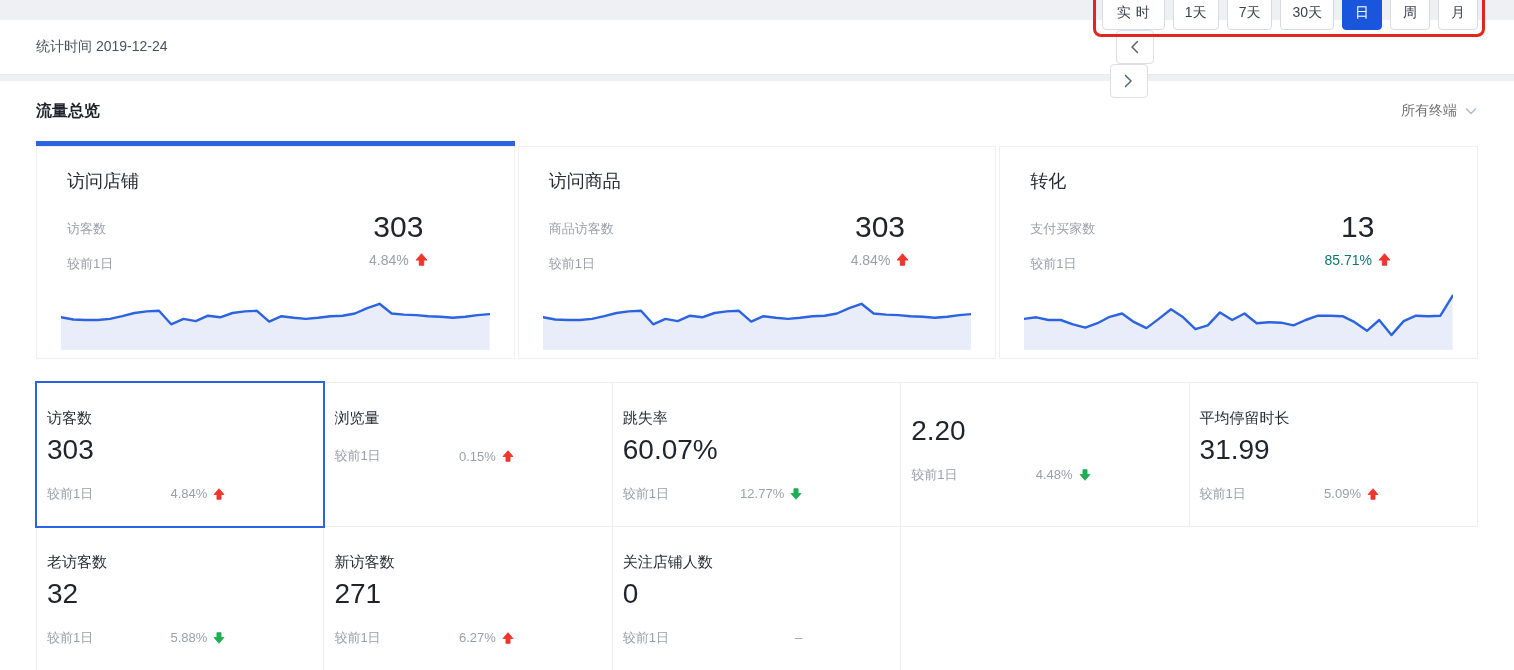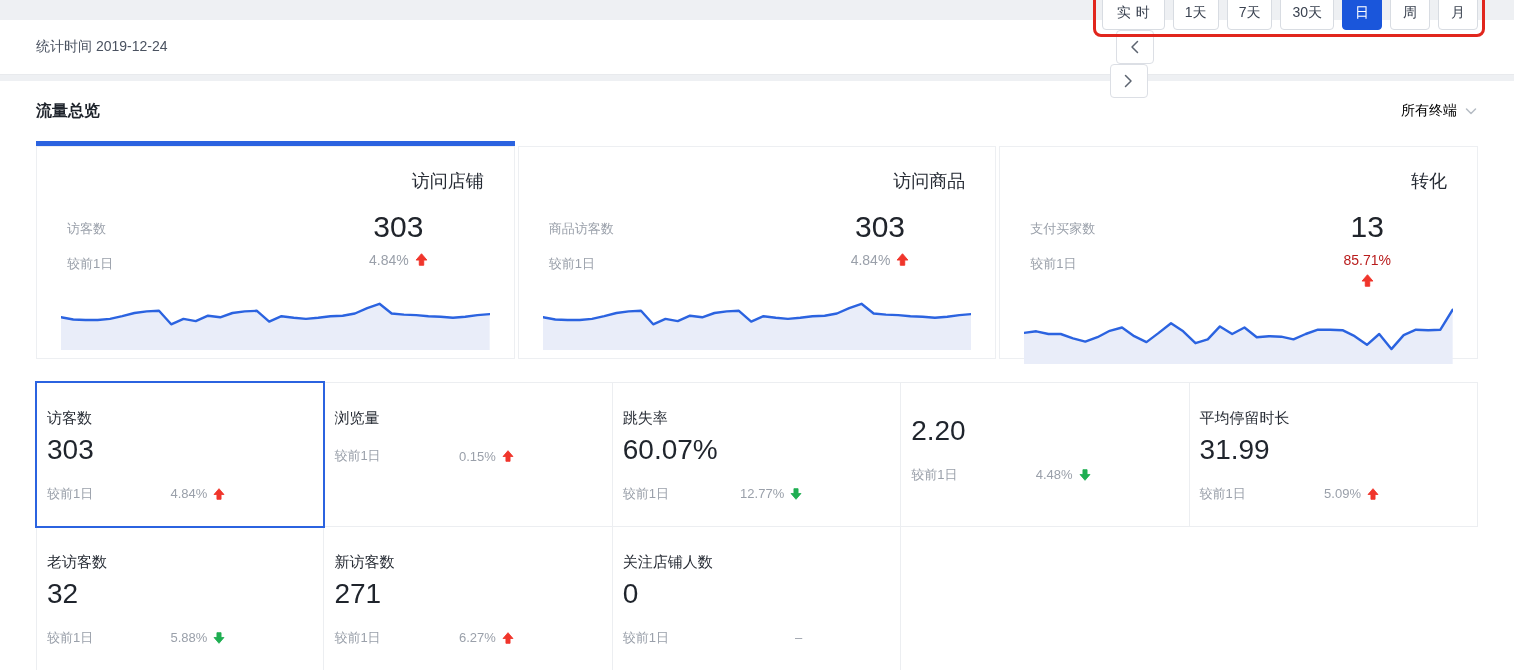--- a/index.html
+++ b/index.html
@@ -41,42 +41,42 @@
   .navbtn + .navbtn { margin-left:8px; }
 
   
   .panel { margin-top:6px; background:#fff; height:608px; }
   .panel-head {
     height:60px; padding:0 36px;
     display:flex; align-items:center; justify-content:space-between;
   }
   .panel-title { font-size:16px; font-weight:700; color:#1f242c; }
   .terminal {
-    font-size:14px; color:#000000; display:flex; align-items:center; gap:7px; cursor:pointer;
+    font-size:14px; color:#737373; display:flex; align-items:center; gap:7px; cursor:pointer;
   }
 
   
   .summary-row { display:flex; gap:3px; padding:0 36px; }
   .sumwrap { flex:1; min-width:0; }
   .indicator { height:5px; background:transparent; }
   .sumwrap.selected .indicator { background:#2b63e0; }
   .sumcard {
     height:213px; background:#fff; border:1px solid #edeff2;
     padding:22px 30px 0 30px; cursor:pointer;
   }
-  .sumcard-title { font-size:18px; font-weight:500; color:#252a33; margin-bottom:18px;text-align:right; }
+  .sumcard-title { font-size:18px; font-weight:500; color:#252a33; margin-bottom:18px; }
   .sumcard-data { display:flex; align-items:flex-start; }
   .labels { display:flex; flex-direction:column; gap:17px; font-size:13px; color:#9aa0aa; padding-top:9px; }
   .valblock { margin-left:auto; margin-right:56px; text-align:center; }
   .bignum { font-size:30px; font-weight:500; color:#20242b; line-height:1.05; }
   .changerow {
     margin-top:9px; font-size:14px; color:#9aa0aa;
     display:flex; justify-content:center; align-items:center; gap:6px;
   }
-  .changerow.red-text { color:#b91c1c;flex-direction:column; }
+  .changerow.red-text { color:#0f766e; }
   .spark-box { margin-top:13px; margin-left:-6px; margin-right:-6px; }
   svg.spark { width:100%; height:64px; display:block; }
 
   
   .metric-grid {
     display:grid; grid-template-columns:repeat(5,1fr);
     padding:0 36px; margin-top:23px;
   }
   .mcard {
     height:145px; padding:26px 10px 0 10px; position:relative;

